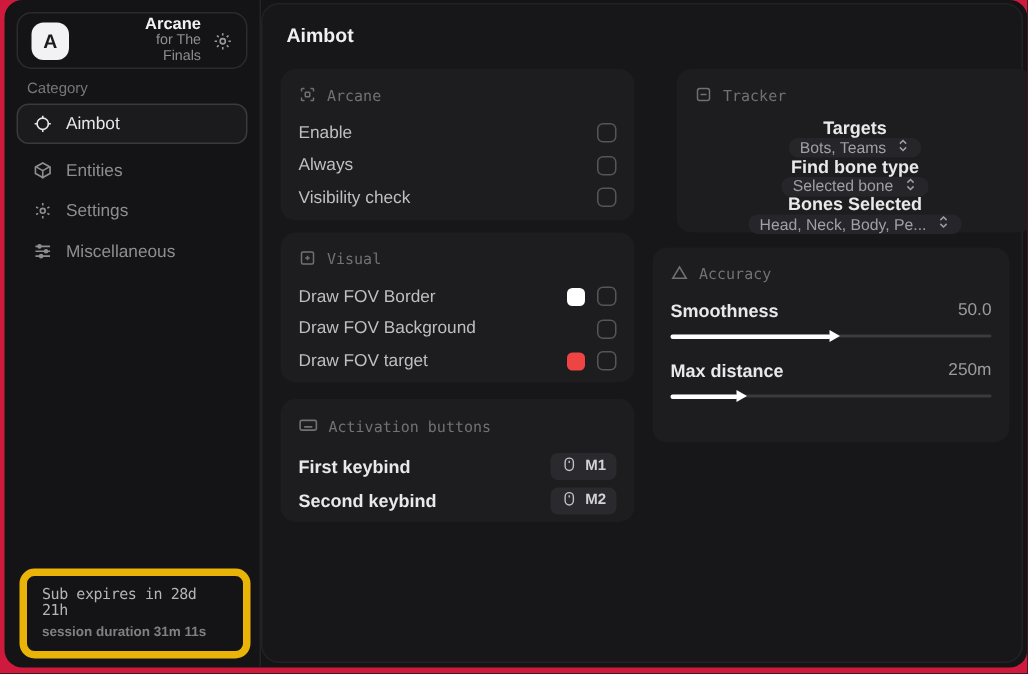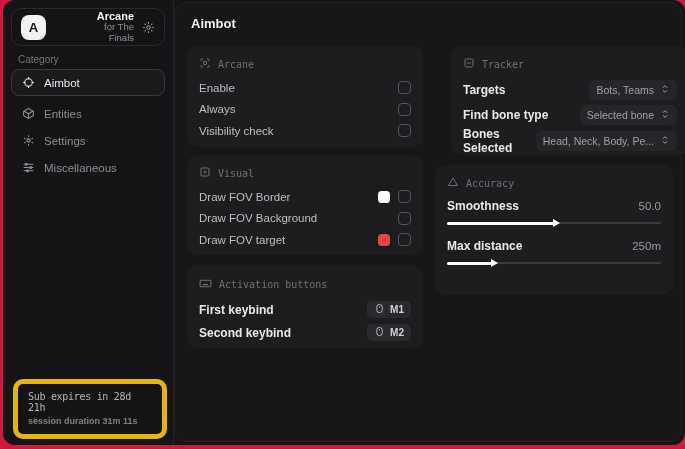--- a/index.html
+++ b/index.html
@@ -52,21 +52,21 @@
   .card-tracker { left:276px; top:43px; width:238px; height:109px; }
   .card-accuracy { left:260px; top:162px; width:238px; height:130px; }
 
   .card-general .row, .card-visual .row { height:21.5px; }
   .card-activation .row { height:23px; }
 
   .keybadge { display:flex; align-items:center; gap:5px; background:#2a2a2e; border-radius:5px;
               padding:2px 7px; font-size:10px; font-weight:bold; color:#d2d2d6; }
   .keybadge svg { color:#c2c2c6; }
 
-  .card-tracker .row { height:25.5px; }
+  .card-tracker .row { height:25.5px;flex-direction:column; }
   .select { display:flex; align-items:center; gap:6px; background:#26262a; border-radius:6px; height:20px;
             padding:0 7px; font-size:10.5px; color:#9fa0a4; max-width:148px; }
   .select .sel-text { white-space:nowrap; overflow:hidden; }
   .select svg { flex:none; color:#9fa0a4; }
 
   .acc-group { margin-bottom:7px; }
   .acc-row { display:flex; align-items:center; justify-content:space-between; height:20px; }
   .acc-value { font-size:11.5px; color:#9b9ba0; }
   .slider { position:relative; height:12px; margin-top:1px; }
   .slider-track { position:absolute; left:0; right:0; top:5px; height:2px; background:#3a3a3f; border-radius:2px; }

